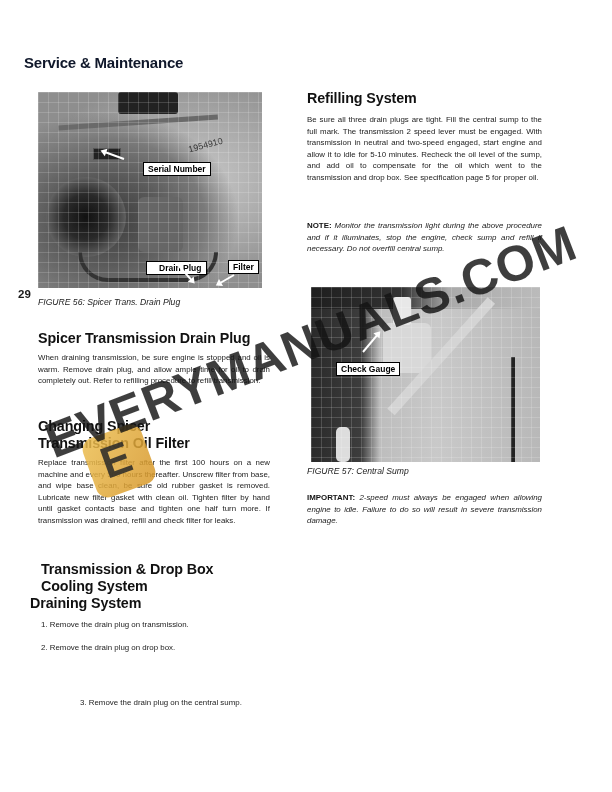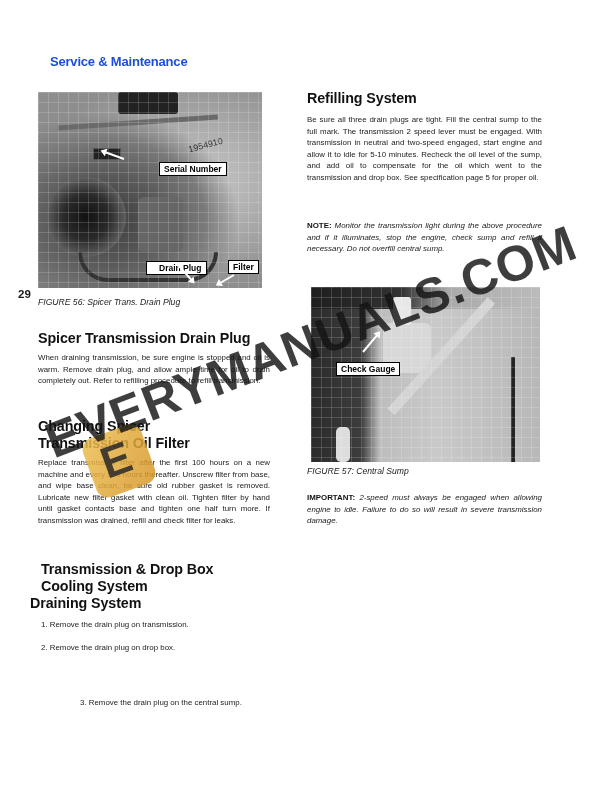--- a/index.html
+++ b/index.html
@@ -1,19 +1,19 @@
 <!DOCTYPE html>
 <html><head>
 <meta charset="utf-8">
 <style>
   * { margin:0; padding:0; box-sizing:border-box; }
   html, body { width:612px; height:792px; background:#fff; overflow:hidden; }
   body { position:relative; font-family:"Liberation Sans", sans-serif; color:#1a1a1a; }
 
-  .page-title { position:absolute; left:50px; top:54px; font-size:13px; font-weight:bold; letter-spacing:-0.2px; color:#1d4ed8; }
+  .page-title { position:absolute; left:24px; top:54px; font-size:15px; font-weight:bold; letter-spacing:-0.2px; color:#0f172a; }
 
   .photo { position:absolute; overflow:hidden; }
   .photo .grid { position:absolute; inset:0;
     background-image:
       linear-gradient(rgba(255,255,255,0.16) 1px, transparent 1px),
       linear-gradient(90deg, rgba(255,255,255,0.16) 1px, transparent 1px);
     background-size:10px 10px; }
 
   
   #fig56 { left:38px; top:92px; width:224px; height:196px;
@@ -64,21 +64,21 @@
 <div id="fig56" class="photo">
   <div class="fig56-top"></div>
   <div class="fig56-bar"></div>
   <div class="fig56-flange"></div>
   <div class="fig56-cover"></div>
   <div class="fig56-hose"></div>
   <div class="fig56-plate"></div>
   <div class="stamp">1954910</div>
   <div class="grid"></div>
   <div class="arrow" style="left:86px;top:66px;width:22px;transform:rotate(200deg);"></div>
-  <div class="callout" style="left:121px;top:70px;">Serial Number</div>
+  <div class="callout" style="left:105px;top:70px;">Serial Number</div>
   <div class="callout" style="left:108px;top:169px;padding-left:12px;">Drain Plug</div>
   <div class="arrow" style="left:140px;top:172px;width:22px;transform:rotate(48deg);"></div>
   <div class="callout" style="left:190px;top:168px;">Filter</div>
   <div class="arrow" style="left:196px;top:182px;width:18px;transform:rotate(150deg);"></div>
 </div>
 
 <div class="page-number">29</div>
 <div class="caption" style="left:38px;top:297px;">FIGURE 56:  Spicer Trans. Drain Plug</div>
 
 <h2 style="left:38px;top:330px;text-align:right;">Spicer Transmission Drain Plug</h2>

